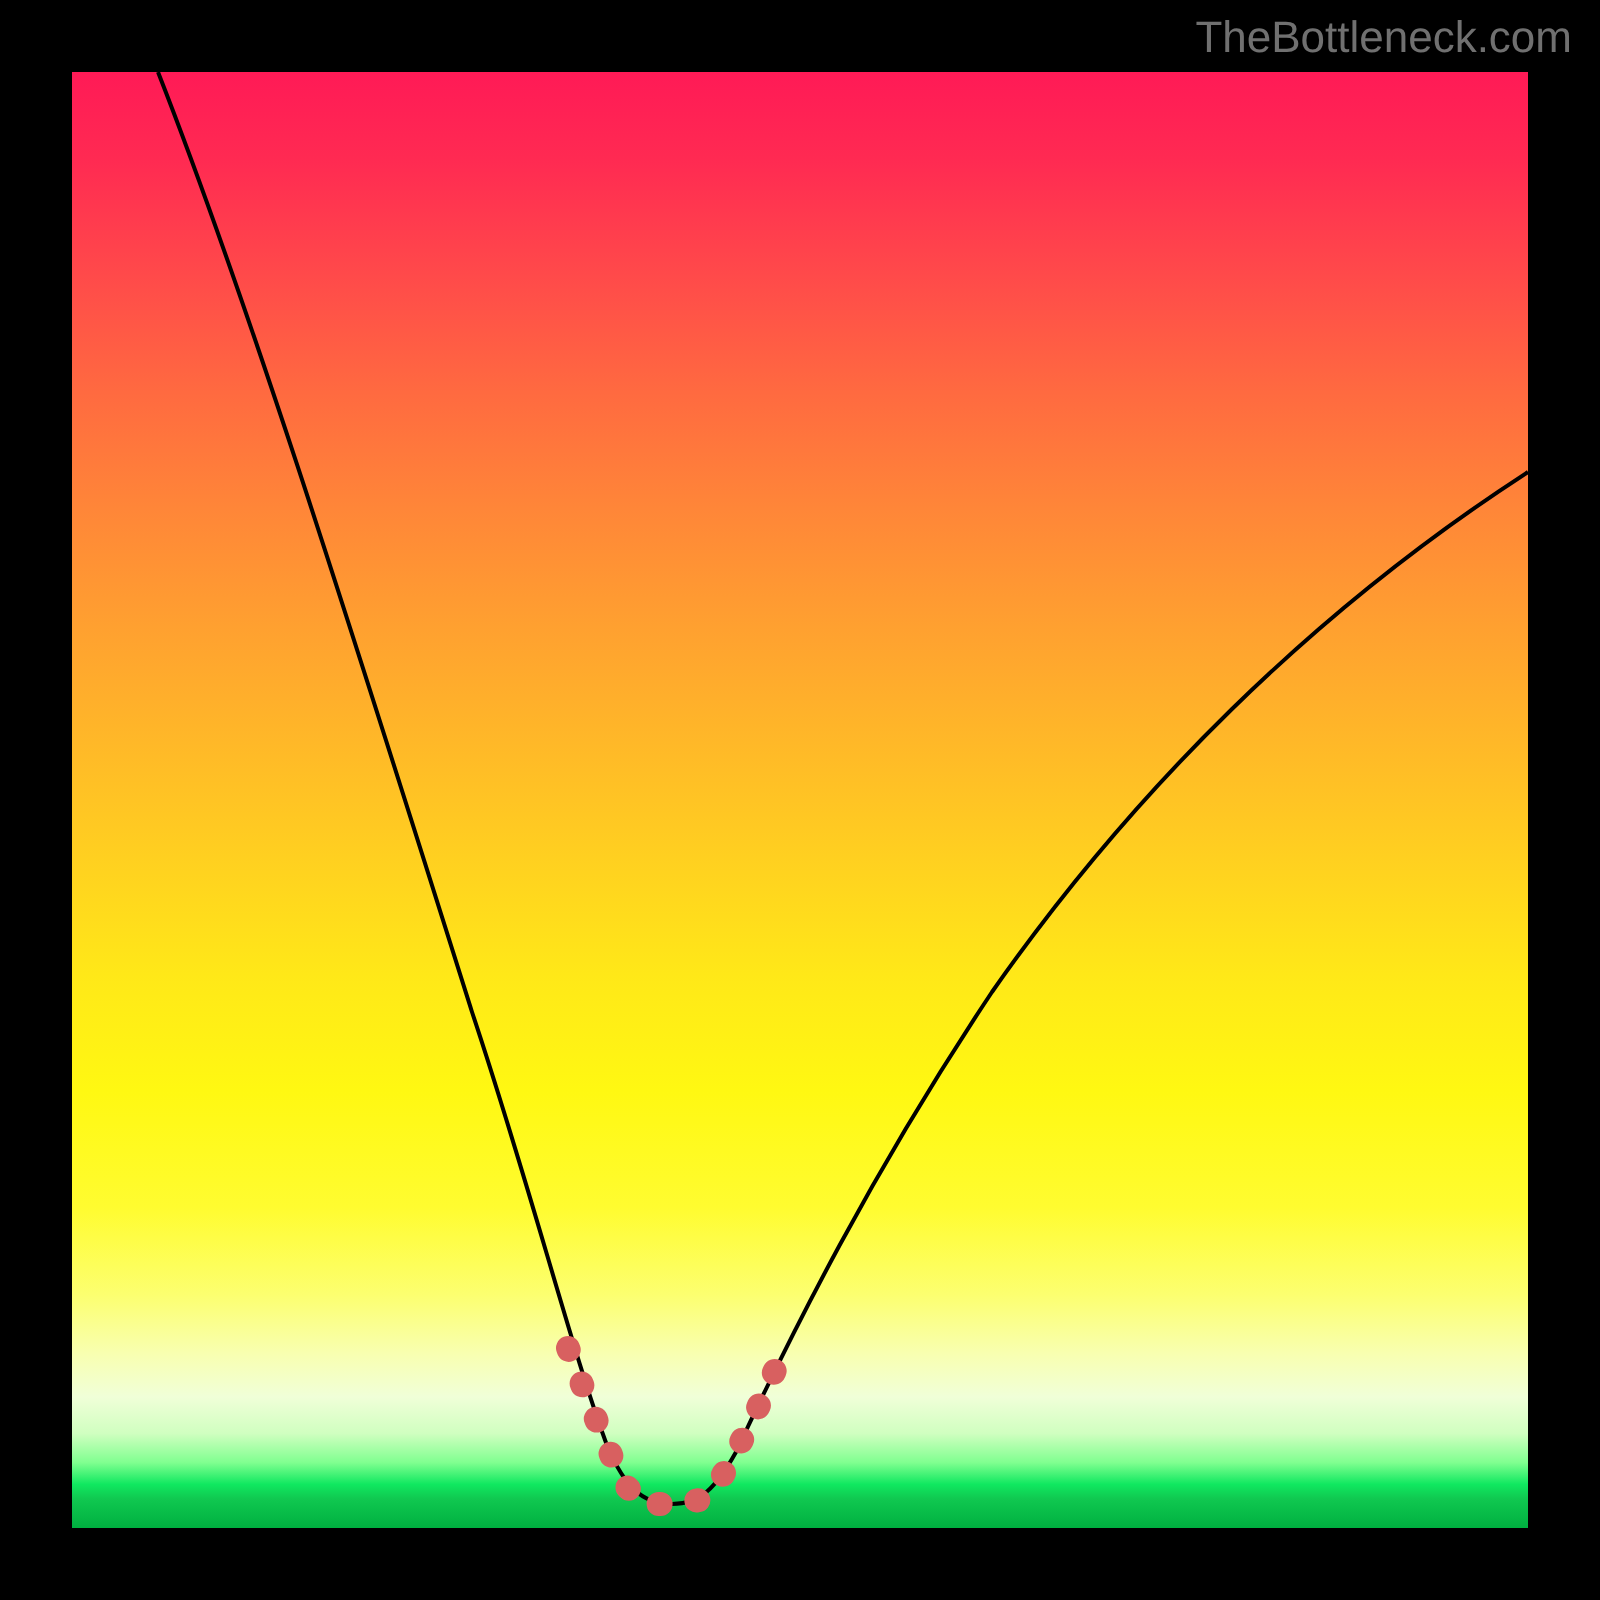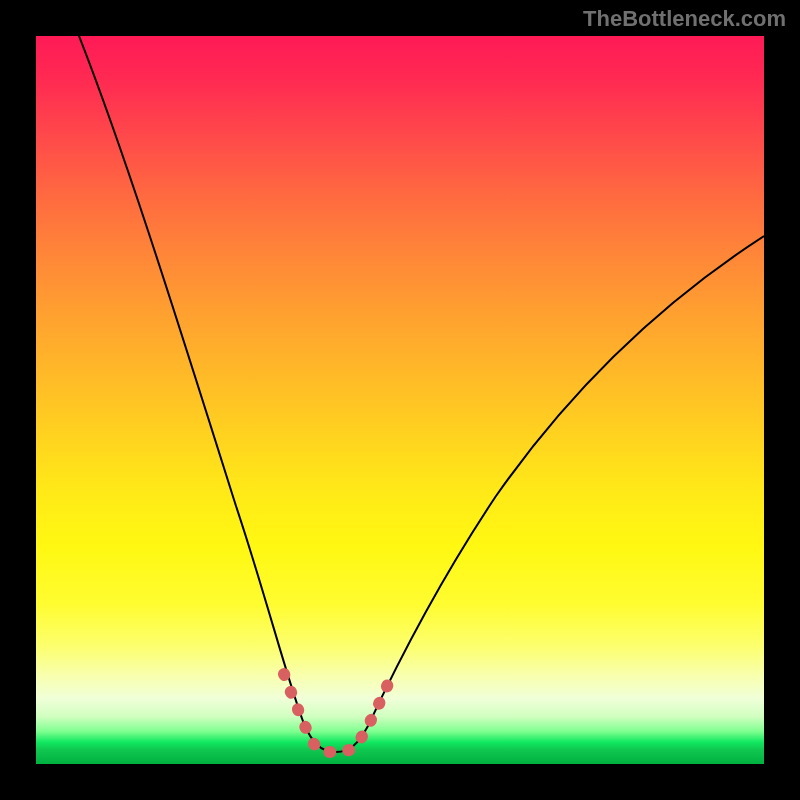--- a/index.html
+++ b/index.html
@@ -10,21 +10,21 @@
     background: #000;
     position: relative;
     font-family: Arial, sans-serif;
   }
   .watermark {
     position: absolute;
     top: 6px;
     right: 14px;
     color: #707070;
     font-size: 22px;
-    font-weight: 700;
+    font-weight: 400;
     z-index: 10;
   }
   .plot-area {
     position: absolute;
     left: 36px;
     top: 36px;
     width: 728px;
     height: 728px;
     overflow: hidden;
   }

